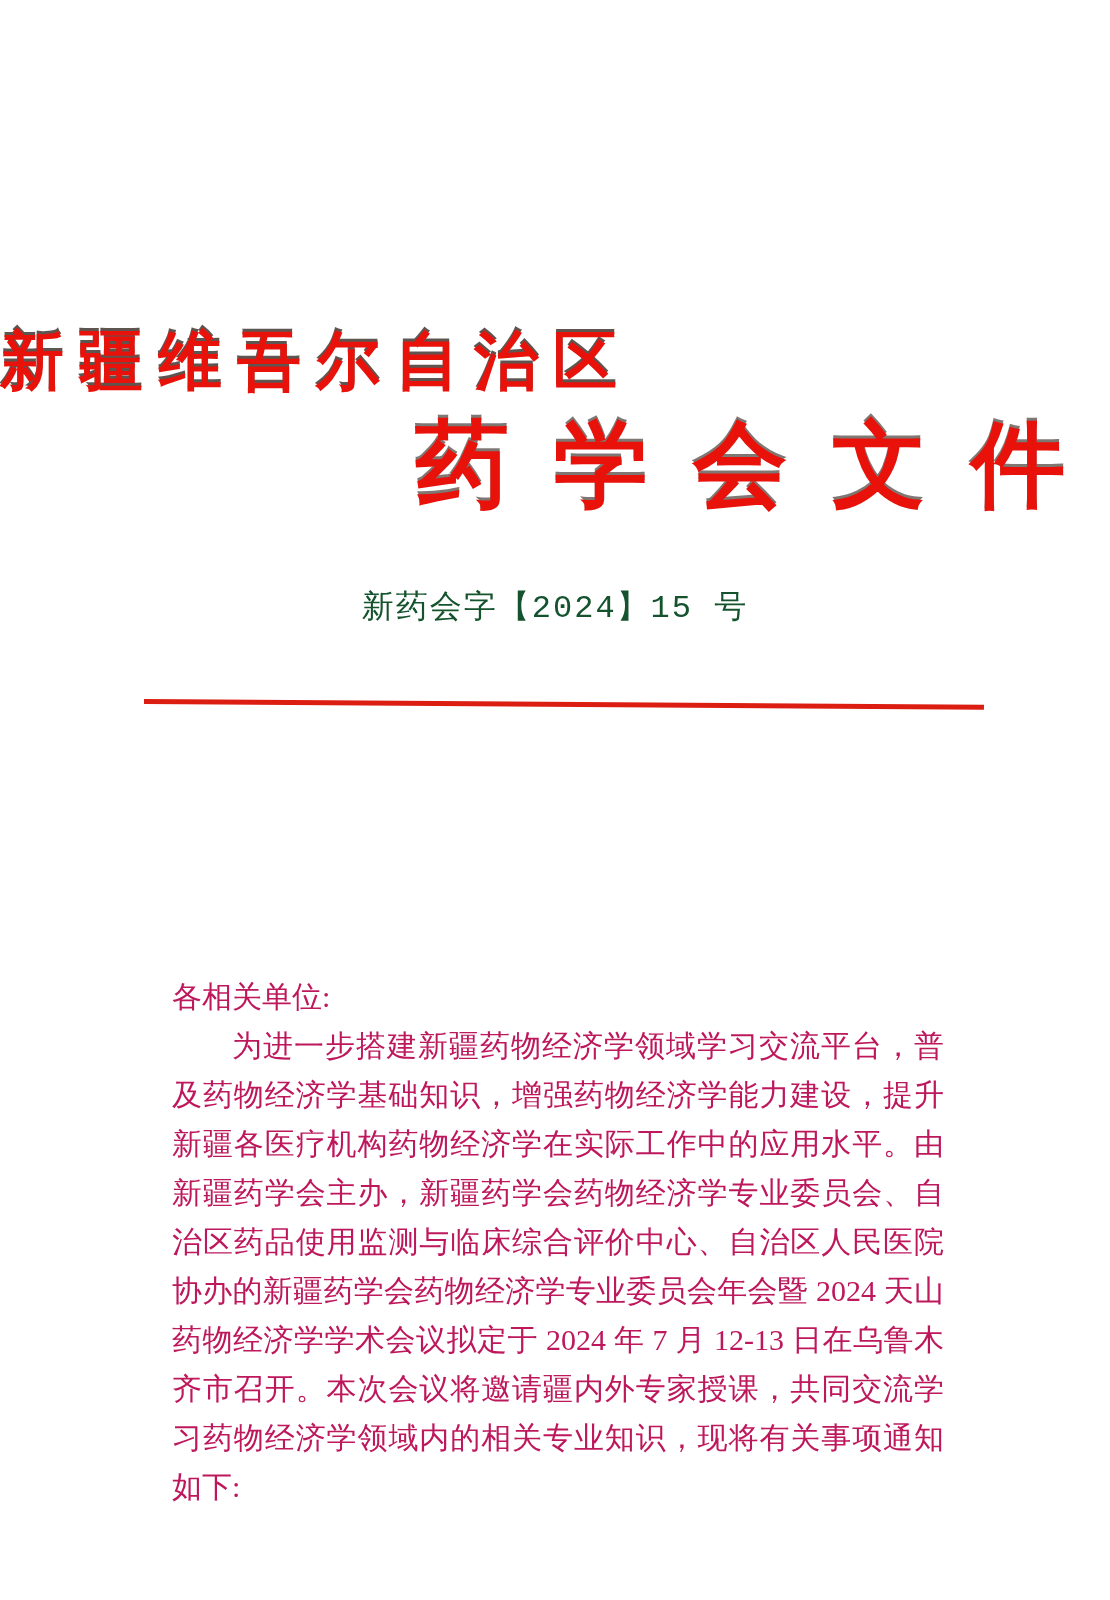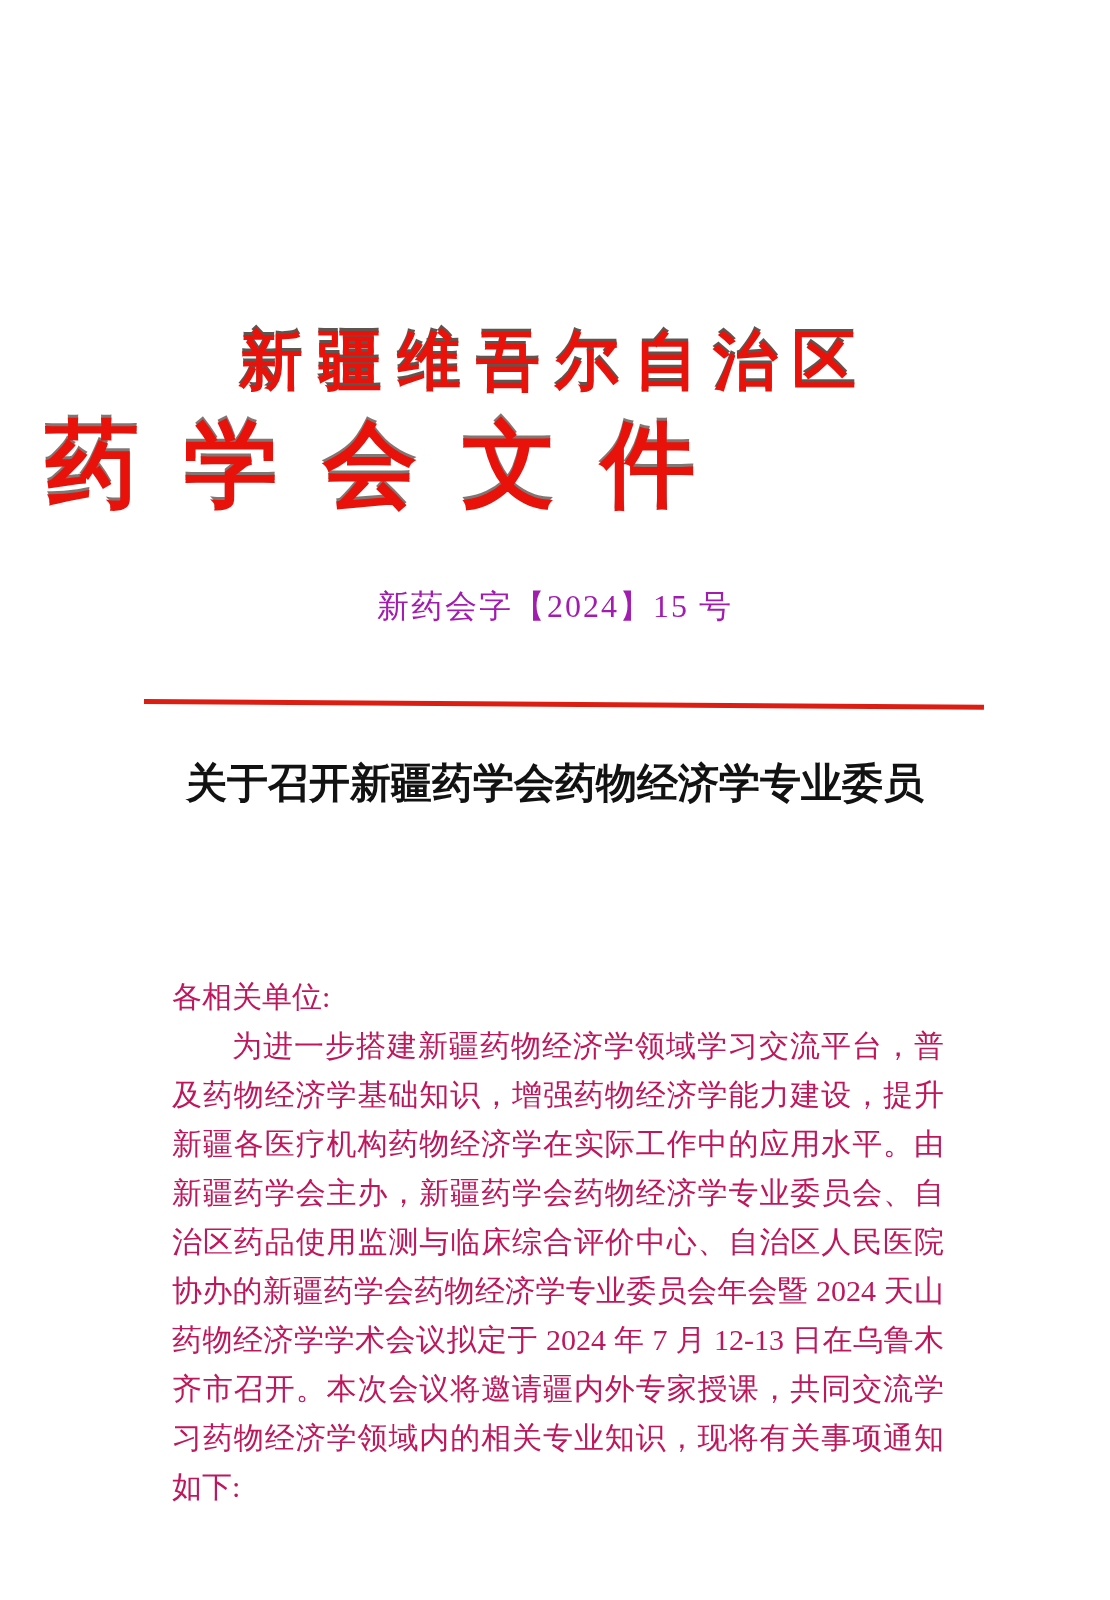--- a/index.html
+++ b/index.html
@@ -14,54 +14,54 @@
     background: var(--page-bg, #ffffff);
     overflow: hidden;
     font-family: "Liberation Serif", serif;
   }
   
   .org-line1 {
     position: absolute;
     top: 318px;
     left: 0;
     width: 100%;
-    text-align: center;
+    text-align: left;
     font-family: "Liberation Serif", "DejaVu Serif", serif;
     font-weight: bold;
     font-size: 64px;
     letter-spacing: 15px;
     color: var(--header-red, #e8120b);
     text-shadow: 0 -3px 0 rgba(40, 28, 22, 0.75);
     white-space: nowrap;
   }
   .org-line2 {
     position: absolute;
     top: 402px;
     left: 0;
     width: 100%;
-    text-align: left;
+    text-align: right;
     font-family: Liberation Serif, serif;
     font-weight: bold;
     font-size: 94px;
     letter-spacing: 45px;
     text-indent: 45px; 
     color: var(--header-red, #e8120b);
     text-shadow: 0 -3px 0 rgba(40, 28, 22, 0.6);
     white-space: nowrap;
   }
   .doc-number {
     position: absolute;
     top: 585px;
     left: 0;
     width: 100%;
     text-align: center;
-    font-family: Liberation Serif, serif;
+    font-family: Liberation Mono, monospace;
     font-size: 32px;
     letter-spacing: 2px;
-    color: #a21caf;
+    color: #14532d;
     white-space: nowrap;
   }
   .red-divider {
     position: absolute;
     top: 699px;
     left: 144px;
     width: 840px;
     height: 5px;
     background: var(--divider-red, #dc1d12);
     transform: rotate(0.4deg);
@@ -105,21 +105,20 @@
 
   <div class="org-line1">新疆维吾尔自治区</div>
 
   <div class="org-line2">药学会文件</div>
 
   <div class="doc-number">新药会字【2024】15 号</div>
 
   <div class="red-divider"></div>
 
   <div class="doc-title">
-    <div>关于召开新疆药学会药物经济学专业委员</div>
   </div>
 
   <div class="body-block">
     <div class="salutation">各相关单位:</div>
     <div class="paragraph">为进一步搭建新疆药物经济学领域学习交流平台，普及药物经济学基础知识，增强药物经济学能力建设，提升新疆各医疗机构药物经济学在实际工作中的应用水平。由新疆药学会主办，新疆药学会药物经济学专业委员会、自治区药品使用监测与临床综合评价中心、自治区人民医院协办的新疆药学会药物经济学专业委员会年会暨 2024 天山药物经济学学术会议拟定于 2024 年 7 月 12-13 日在乌鲁木齐市召开。本次会议将邀请疆内外专家授课，共同交流学习药物经济学领域内的相关专业知识，现将有关事项通知如下:</div>
   </div>
 
 </div>
 
 </body></html>

